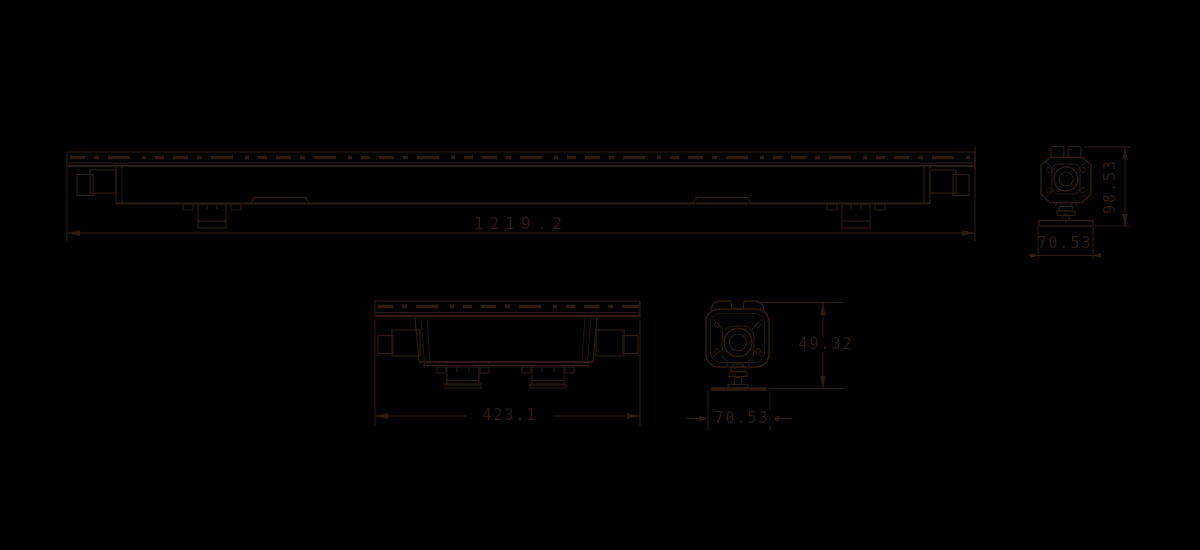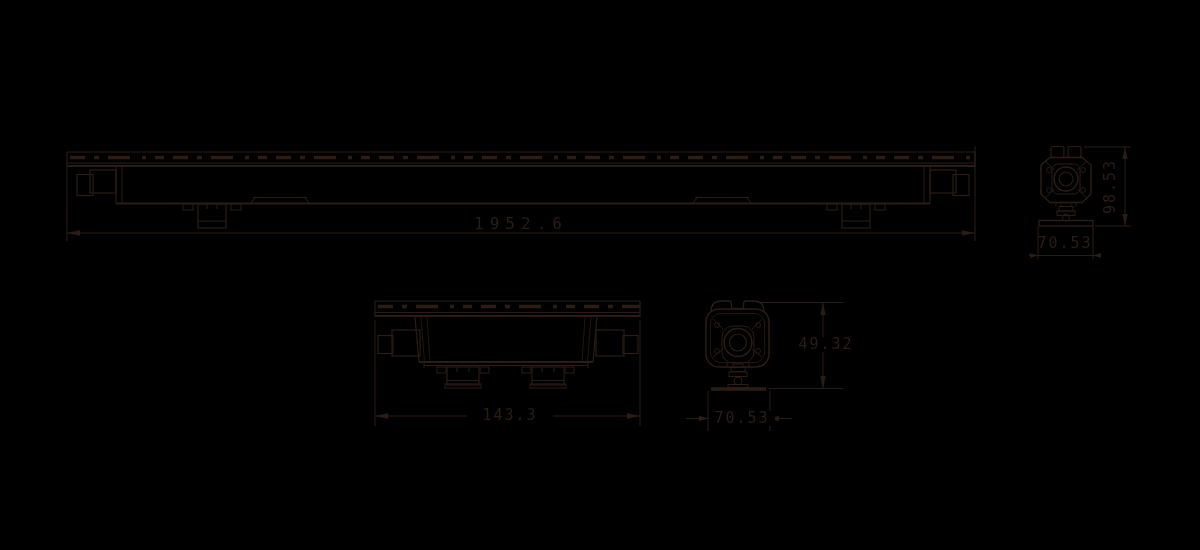--- a/index.html
+++ b/index.html
@@ -243,25 +243,25 @@
     <line x1="708" y1="391" x2="708" y2="431" stroke-width="1"></line>
     <line x1="770" y1="391" x2="770" y2="431" stroke-width="1"></line>
     <line x1="686" y1="418.5" x2="708" y2="418.5" stroke-width="1"></line>
     <line x1="770" y1="418.5" x2="792" y2="418.5" stroke-width="1"></line>
     <polygon class="fill" points="708,418.5 699,415.8 699,421.2"></polygon>
     <polygon class="fill" points="770,418.5 779,415.8 779,421.2"></polygon>
   </g>
 
 </svg>
 
-<span class="dim-label long" style="left:461px;top:216px;width:120px;">1952.6</span>
+<span class="dim-label long" style="left:461px;top:216px;width:120px;">1219.2</span>
 
 <span class="dim-label vert" style="left:1080px;top:179px;width:60px;">98.53</span>
 
 <span class="dim-label" style="left:1037px;top:236px;width:56px;">70.53</span>
 
-<span class="dim-label onl" style="left:467px;top:408px;width:80px;">143.3</span>
+<span class="dim-label onl" style="left:467px;top:408px;width:80px;">423.1</span>
 
 <span class="dim-label onl" style="left:793px;top:337px;width:60px;">49.32</span>
 
 <span class="dim-label onl" style="left:709px;top:411px;width:60px;">70.53</span>
 
 </div>
 
 </body></html>

